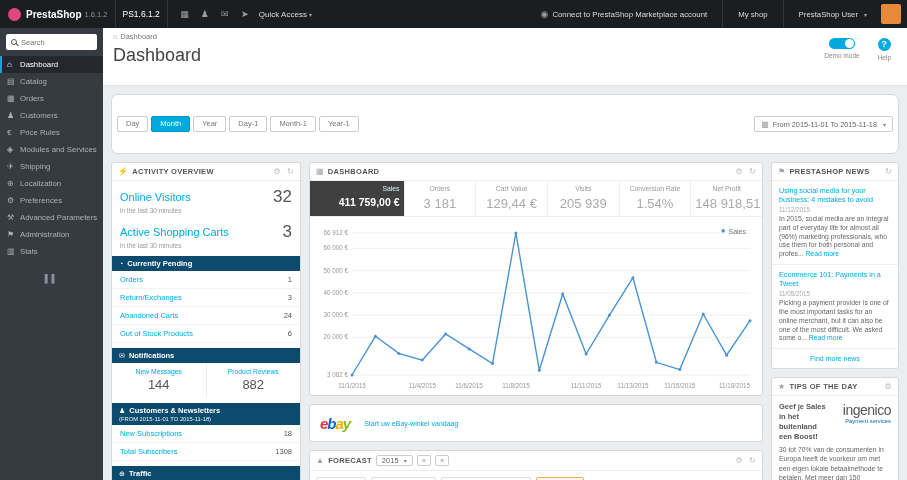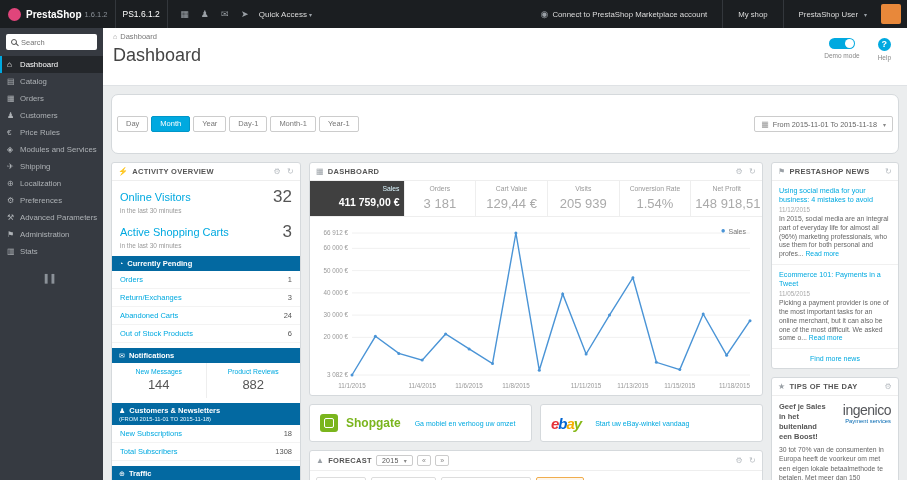--- a/index.html
+++ b/index.html
@@ -62,21 +62,21 @@
   .ph-icon{color:#9aa0a6;font-size:8px;font-weight:normal}
   .ph-tools{margin-left:auto;display:flex;gap:6px;color:#b9bec3;font-size:8px;font-weight:normal}
   .ph-tools span{cursor:pointer}
 
   
   .visitors{padding:6px 8px 2px}
   .v-top{display:flex;justify-content:space-between;align-items:center}
   .v-label{color:#00a9e0;font-size:11px}
   .v-value{font-size:17px;color:#555;font-weight:400}
   .v-sub{font-size:6.5px;color:#999;margin-top:0}
-  .blue-bar{background:#0369a1;color:#fff;font-size:7.5px;font-weight:bold;padding:3px 7px;margin-top:5px}
+  .blue-bar{background:#0c4a6e;color:#fff;font-size:7.5px;font-weight:bold;padding:3px 7px;margin-top:5px}
   .bb-row{display:flex;gap:4px;align-items:center}
   .bb-icon{font-size:7px;font-weight:normal}
   .bb-sub{font-weight:normal;font-size:5.8px;margin-top:1px;color:#e8f8ff}
   .a-row{display:flex;justify-content:space-between;padding:4px 8px;border-bottom:1px solid #f3f3f3;font-size:7.5px;align-items:center}
   .a-row a{color:#00a9e0}
   .a-val{color:#555}
   .notif-cells{display:flex;text-align:center}
   .n-cell{flex:1;padding:5px 18px 6px;border-right:1px solid #eee;cursor:pointer}
   .n-cell:last-child{border-right:0}
   .n-label{color:#00a9e0;font-size:6.8px}
@@ -435,25 +435,20 @@
               <circle cx="365.8" cy="146.6" r="1.5" fill="#4a94d6"></circle>
               <circle cx="389.2" cy="91.0" r="1.5" fill="#4a94d6"></circle>
               <circle cx="412.6" cy="132.2" r="1.5" fill="#4a94d6"></circle>
               <circle cx="436.0" cy="97.7" r="1.5" fill="#4a94d6"></circle>
             </svg>
         </div>
       </div>
 
       <div class="promo-row">
         <div class="promo">
-          <span class="sg-icon"></span>
-          <span class="sg-name">Shopgate</span>
-          <a class="promo-link">Ga mobiel en verhoog uw omzet</a>
-        </div>
-        <div class="promo">
           <span class="ebay-logo">
             <span style="color: rgb(229, 50, 56);">e</span><span style="color: rgb(0, 100, 210);">b</span><span style="color: rgb(245, 175, 2);">a</span><span style="color: rgb(134, 184, 23);">y</span>
           </span>
           <a class="promo-link">Start uw eBay-winkel vandaag</a>
         </div>
       </div>
 
       <div class="panel forecast">
         <div class="panel-head">
           <span class="ph-icon">▲</span>

